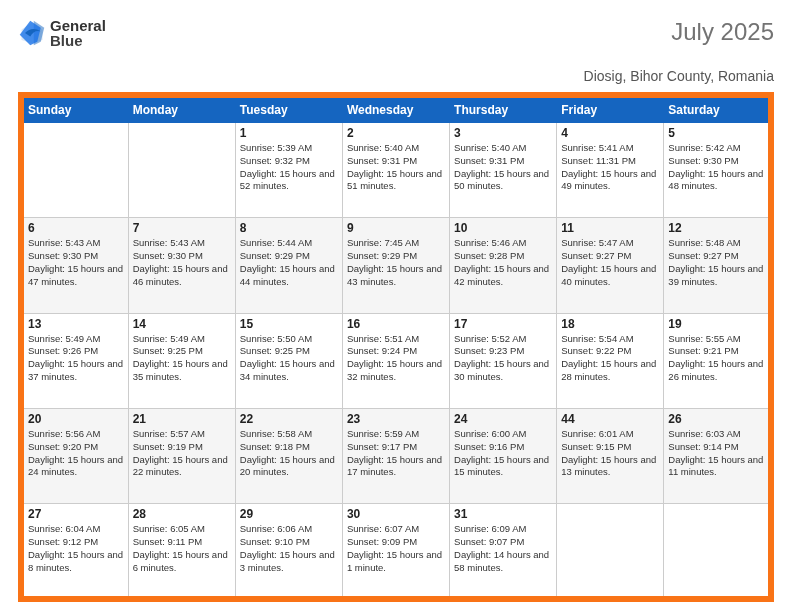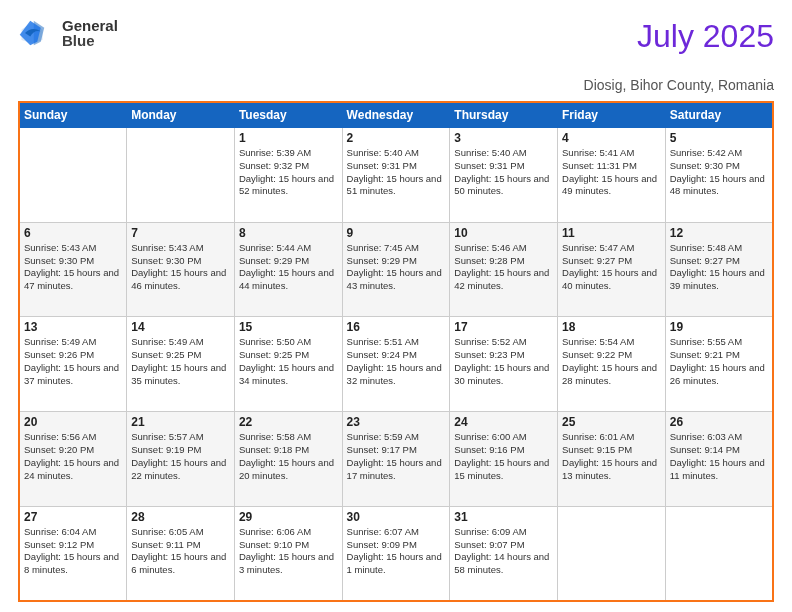--- a/index.html
+++ b/index.html
@@ -19,21 +19,21 @@
     }
     .header {
       display: flex;
       justify-content: space-between;
       align-items: flex-start;
       margin-bottom: 8px;
     }
     .logo {
       display: flex;
       align-items: center;
-      gap: 16px;
+      gap: 4px;
     }
     .logo-text {
       display: flex;
       flex-direction: column;
       line-height: 1;
     }
     .logo-general {
       font-size: 15px;
       font-weight: bold;
       color: #333;
@@ -44,32 +44,32 @@
       color: #404040;
     }
     .logo-icon {
       width: 28px;
       height: 28px;
     }
     .title-section {
       text-align: right;
     }
     .month-title {
-      font-size: 32px;
-      color: #6d28d9;
+      font-size: 24px;
+      color: #737373;
       font-weight: normal;
     }
     .subtitle {
       font-size: 14px;
       color: #555;
       margin-top: 22px;
     }
     .calendar {
       flex: 1;
-      border: 2px solid #f97316;
+      border: 6px solid #f97316;
       border-collapse: collapse;
       width: 100%;
       table-layout: fixed;
     }
     .calendar th {
       background: #1565c0;
       color: #fff;
       font-size: 12px;
       font-weight: bold;
       padding: 5px 4px;
@@ -310,21 +310,21 @@
 and 17 minutes.</div>
           </td>
           <td>
             <div class="day-num">24</div>
             <div class="day-info">Sunrise: 6:00 AM
 Sunset: 9:16 PM
 Daylight: 15 hours
 and 15 minutes.</div>
           </td>
           <td>
-            <div class="day-num">25</div>
+            <div class="day-num">44</div>
             <div class="day-info">Sunrise: 6:01 AM
 Sunset: 9:15 PM
 Daylight: 15 hours
 and 13 minutes.</div>
           </td>
           <td>
             <div class="day-num">26</div>
             <div class="day-info">Sunrise: 6:03 AM
 Sunset: 9:14 PM
 Daylight: 15 hours

